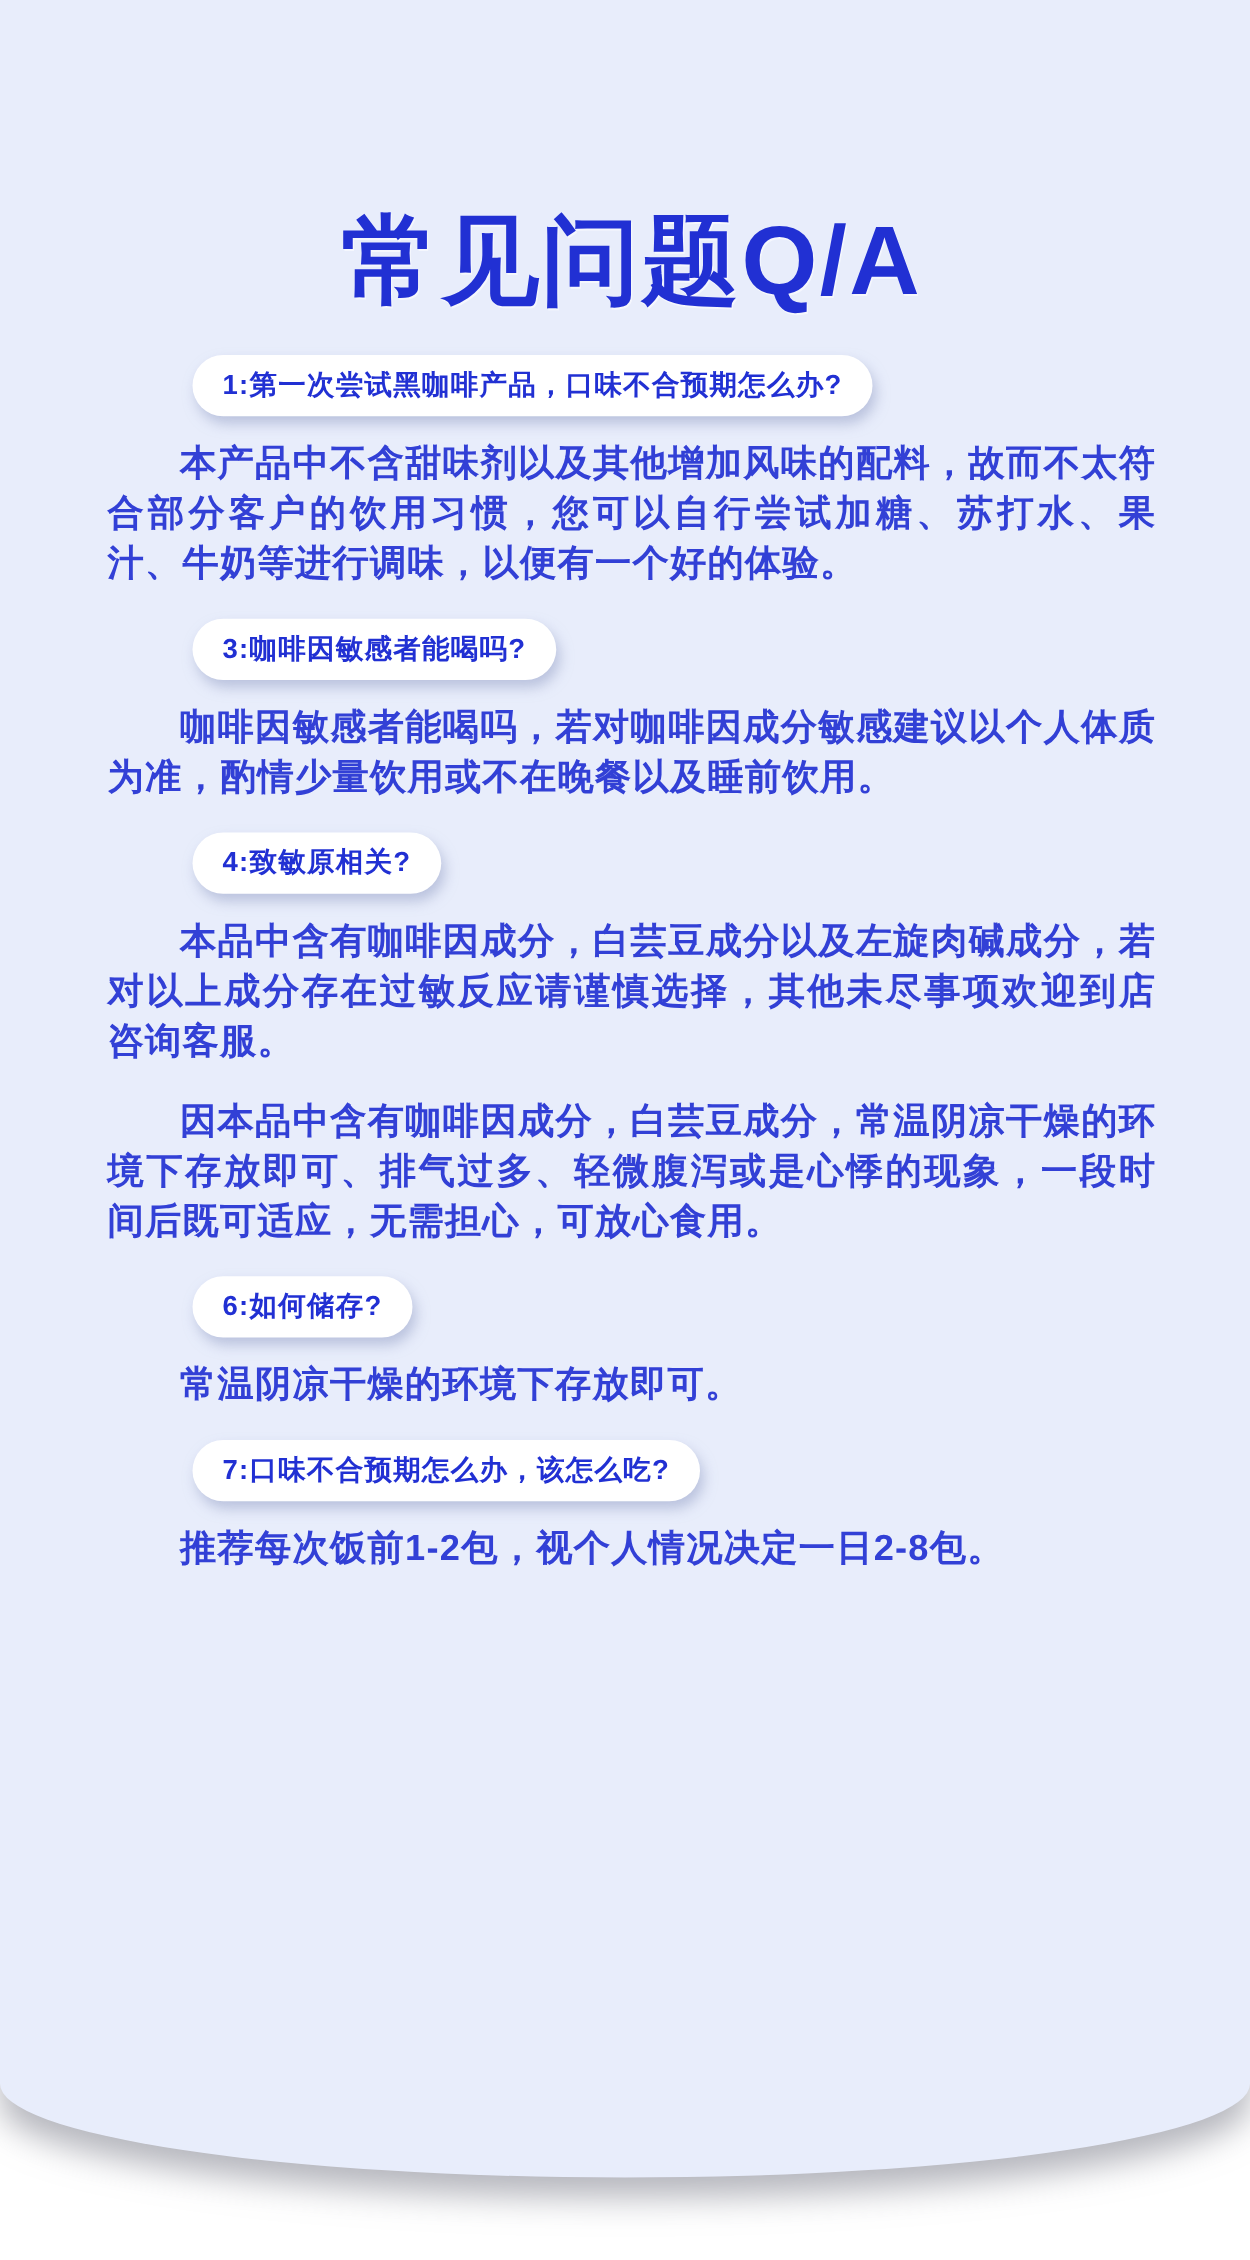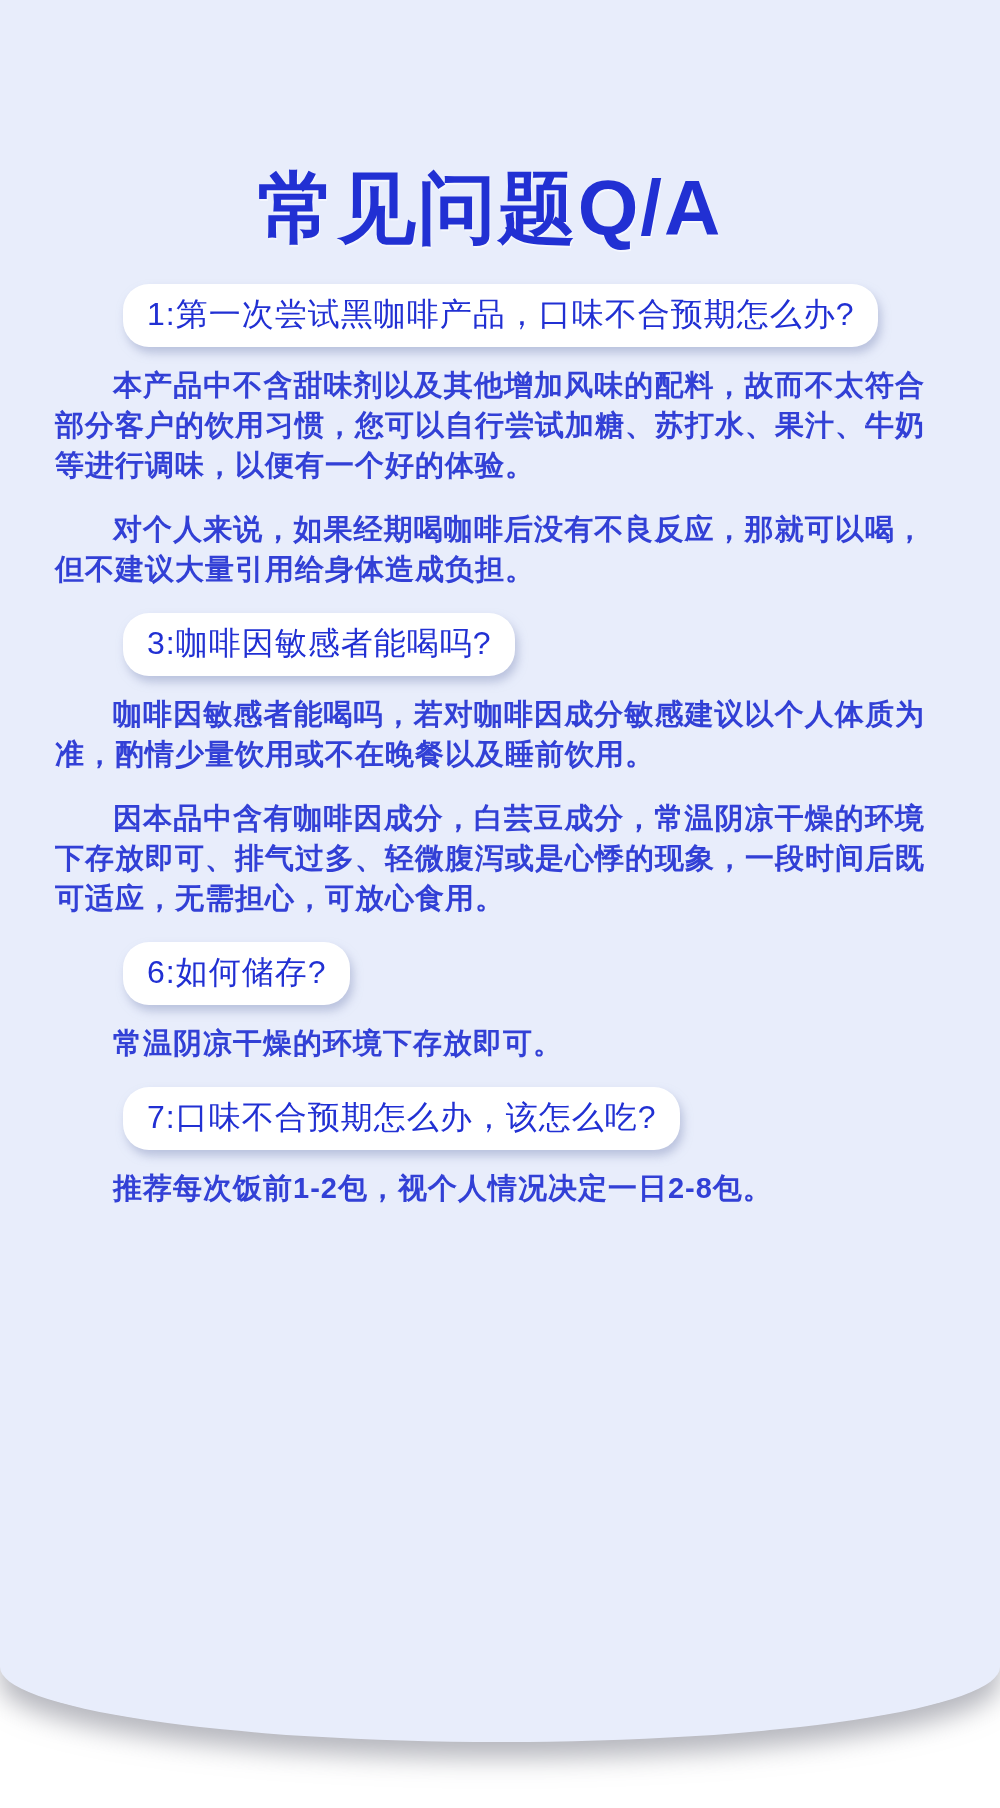--- a/index.html
+++ b/index.html
@@ -18,21 +18,21 @@
     width:1000px;
     height:1808px;
     overflow:hidden;
   }
   .panel{
     width:1000px;
     height:1742px;
     background:var(--panel-bg);
     border-radius:0 0 50% 50% / 0 0 75px 75px;
     box-shadow:0 16px 26px rgba(120,122,135,0.55);
-    padding:158px 75px 0 55px;
+    padding:158px 75px 0 86px;
     overflow:hidden;
   }
   .page-title{
     text-align:center;
     font-size:78px;
     line-height:100px;
     font-weight:900;
     letter-spacing:2px;
     color:var(--title-color);
     margin-bottom:26px;
@@ -42,22 +42,22 @@
   .q-pill{
     display:inline-block;
     margin-left:68px;
     margin-bottom:18px;
     background:var(--pill-bg);
     border-radius:26px;
     padding:9px 24px 10px 24px;
     box-shadow:3px 6px 10px rgba(148,158,196,0.55);
   }
   .q-pill .q-text{
-    font-size:32px;
-    font-weight:400;
+    font-size:22px;
+    font-weight:700;
     color:var(--question-color);
     letter-spacing:1px;
     white-space:nowrap;
   }
   .answer{
     font-size:29px;
     line-height:40px;
     font-weight:700;
     color:var(--answer-color);
     text-align:justify;
@@ -74,30 +74,35 @@
   <h1 class="page-title">常见问题Q/A</h1>
 
   <section class="faq-item">
     <div class="q-pill">
       <span class="q-text">1:第一次尝试黑咖啡产品，口味不合预期怎么办?</span>
     </div>
     <p class="answer">本产品中不含甜味剂以及其他增加风味的配料，故而不太符合部分客户的饮用习惯，您可以自行尝试加糖、苏打水、果汁、牛奶等进行调味，以便有一个好的体验。</p>
   </section>
 
   <section class="faq-item">
-    <p class="answer">对个人来说，如果经期喝咖啡后没有不良反应，那就可以喝，但不建议大量引用给身体造成负担。</p>
   </section>
 
   <section class="faq-item">
     <div class="q-pill">
       <span class="q-text">3:咖啡因敏感者能喝吗?</span>
     </div>
     <p class="answer">咖啡因敏感者能喝吗，若对咖啡因成分敏感建议以个人体质为准，酌情少量饮用或不在晚餐以及睡前饮用。</p>
   </section>
 
+  <section class="faq-item">
+    <div class="q-pill">
+      <span class="q-text">4:致敏原相关?</span>
+    </div>
+    <p class="answer">本品中含有咖啡因成分，白芸豆成分以及左旋肉碱成分，若对以上成分存在过敏反应请谨慎选择，其他未尽事项欢迎到店咨询客服。</p>
+  </section>
 
   <section class="faq-item">
     <p class="answer">因本品中含有咖啡因成分，白芸豆成分，常温阴凉干燥的环境下存放即可、排气过多、轻微腹泻或是心悸的现象，一段时间后既可适应，无需担心，可放心食用。</p>
   </section>
 
   <section class="faq-item">
     <div class="q-pill">
       <span class="q-text">6:如何储存?</span>
     </div>
     <p class="answer">常温阴凉干燥的环境下存放即可。</p>

